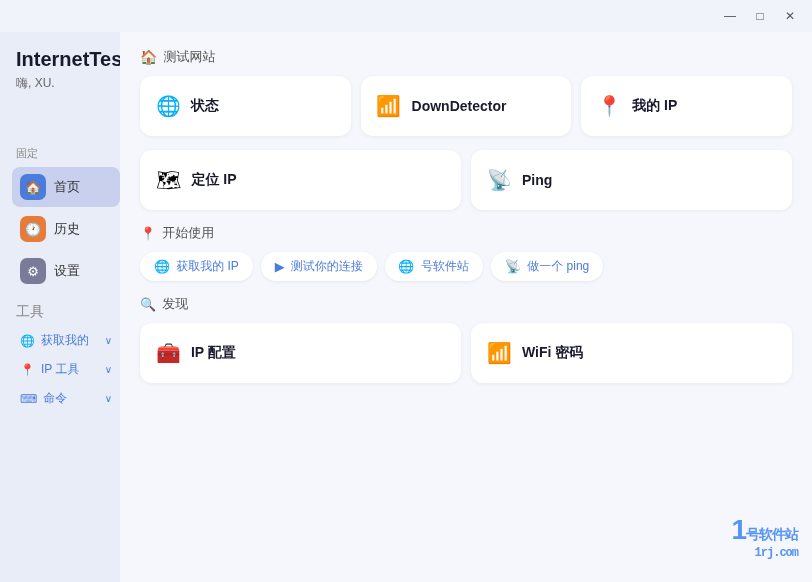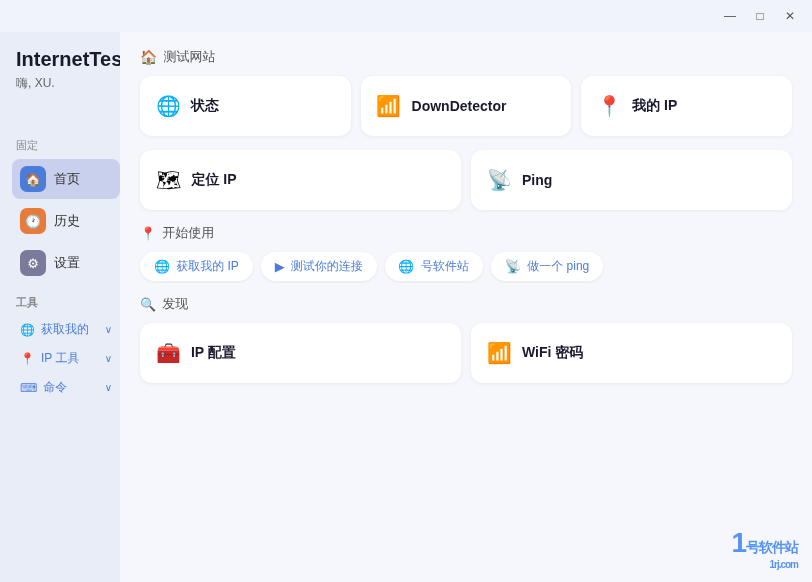--- a/index.html
+++ b/index.html
@@ -50,21 +50,21 @@
     .app-title {
       font-size: 20px;
       font-weight: 700;
       color: #1a1a2e;
       margin-bottom: 4px;
       padding-left: 4px;
     }
     .greeting {
       font-size: 12px;
       color: #666;
-      margin-bottom: 12px;
+      margin-bottom: 20px;
       padding-left: 4px;
     }
     .section-label {
       font-size: 11px;
       color: #888;
       margin-bottom: 6px;
       padding-left: 4px;
       margin-top: 34px;
     }
     .nav-item {
@@ -87,24 +87,23 @@
       align-items: center;
       justify-content: center;
       font-size: 13px;
       color: white;
       flex-shrink: 0;
     }
     .nav-icon.blue { background: #4a7cdc; }
     .nav-icon.orange { background: #e87b3a; }
     .nav-icon.gray { background: #7a7a9a; }
     .tools-label {
-      font-size: 11px;
+      font-size: 14px;
       color: #888;
       margin: 10px 0 6px 4px;
-      font-weight: bold;
     }
     .tool-item {
       display: flex;
       align-items: center;
       gap: 6px;
       padding: 5px 8px;
       border-radius: 8px;
       cursor: pointer;
       font-size: 12px;
       color: #4a7cdc;
@@ -183,21 +182,21 @@
     .discover-label {
       display: flex;
       align-items: center;
       gap: 6px;
       font-size: 13px;
       color: #555;
       margin-bottom: 10px;
     }
     .watermark {
       position: absolute;
-      bottom: 12px;
+      bottom: 22px;
       right: 14px;
       font-size: 22px;
       font-weight: 900;
       color: #3b82f6;
       opacity: 0.85;
       letter-spacing: -1px;
       pointer-events: none;
     }
     .watermark span { font-size: 13px; display: block; text-align: right; color: #3b82f6; }
   </style>
@@ -318,17 +317,17 @@
         <span class="card-label">IP 配置</span>
       </div>
       <div class="card">
         <span class="card-icon">📶</span>
         <span class="card-label">WiFi 密码</span>
       </div>
     </div>
 
     <div class="watermark">
       <span style="font-size:28px;font-weight:900;color:#3b82f6;display:inline;">1</span><span style="font-size:14px;font-weight:700;color:#3b82f6;display:inline;">号软件站</span>
-      <span style="font-size:10px;color:#3b82f6;display:block;text-align:right;">1rj.com</span>
+      <span style="font-size:12px;color:#3b82f6;display:block;text-align:right;font-family:Liberation Mono, monospace;">1rj.com</span>
     </div>
 
   </div>
 </div>
 
 </body></html>

